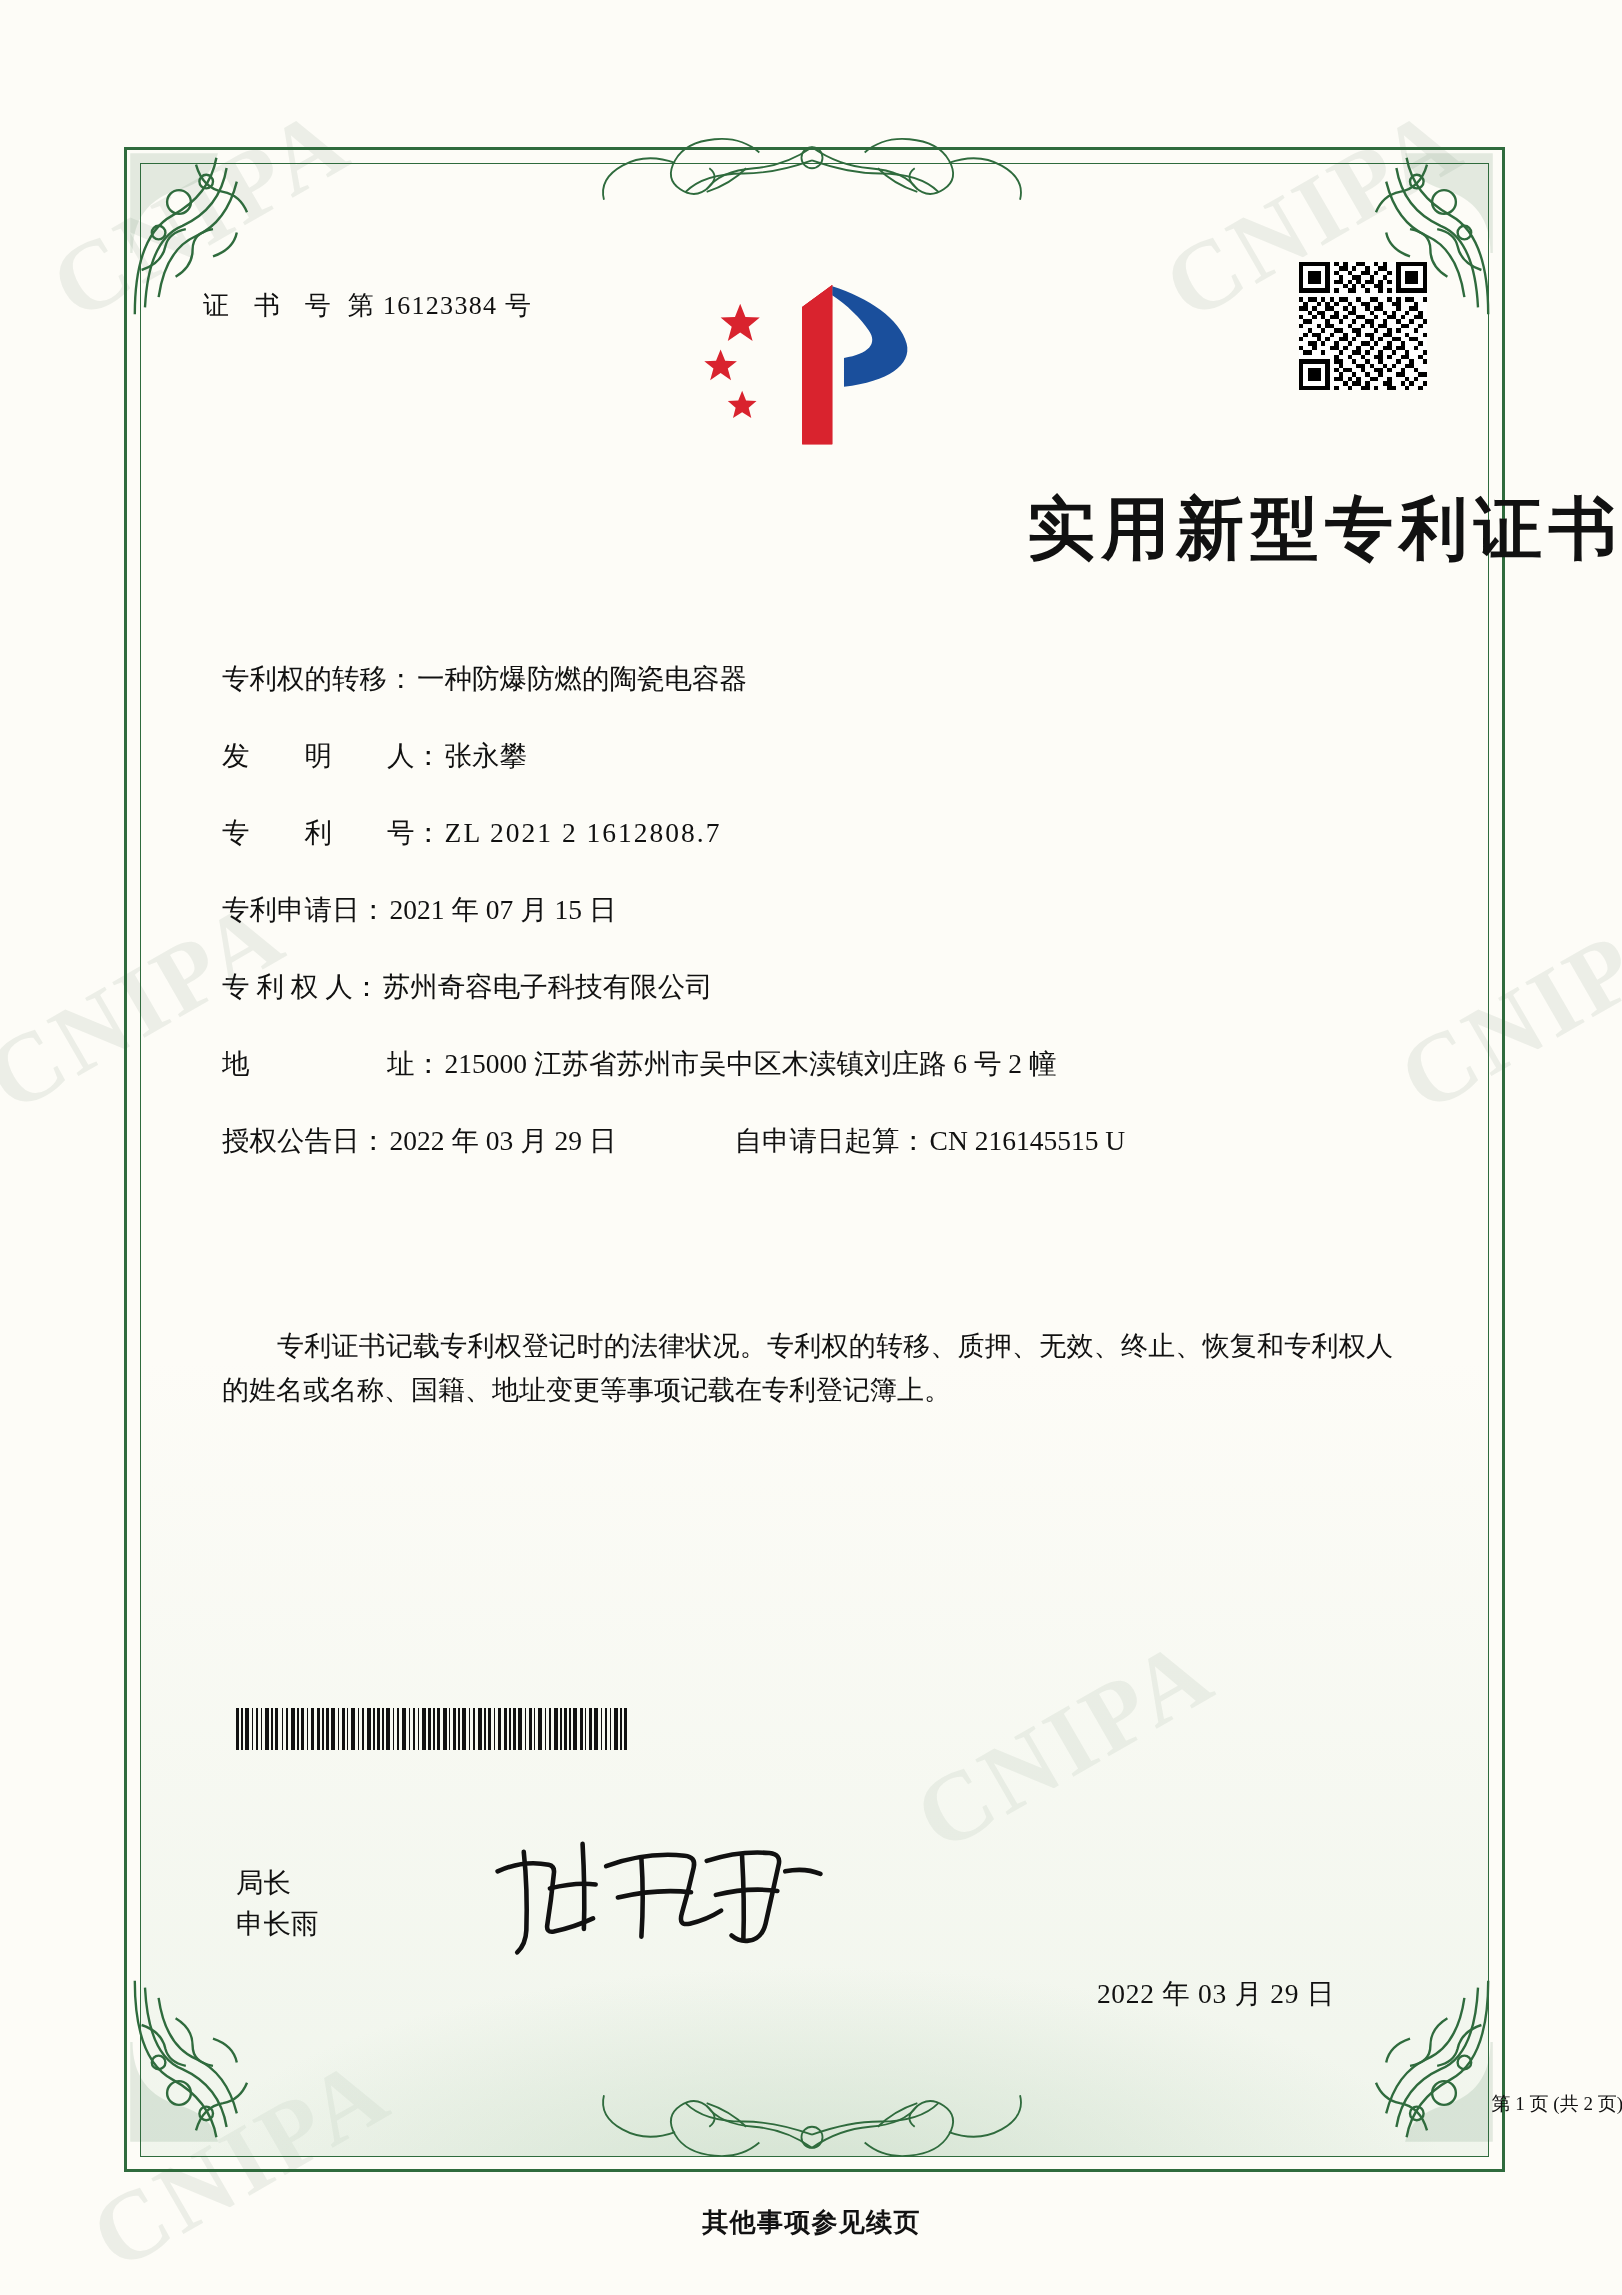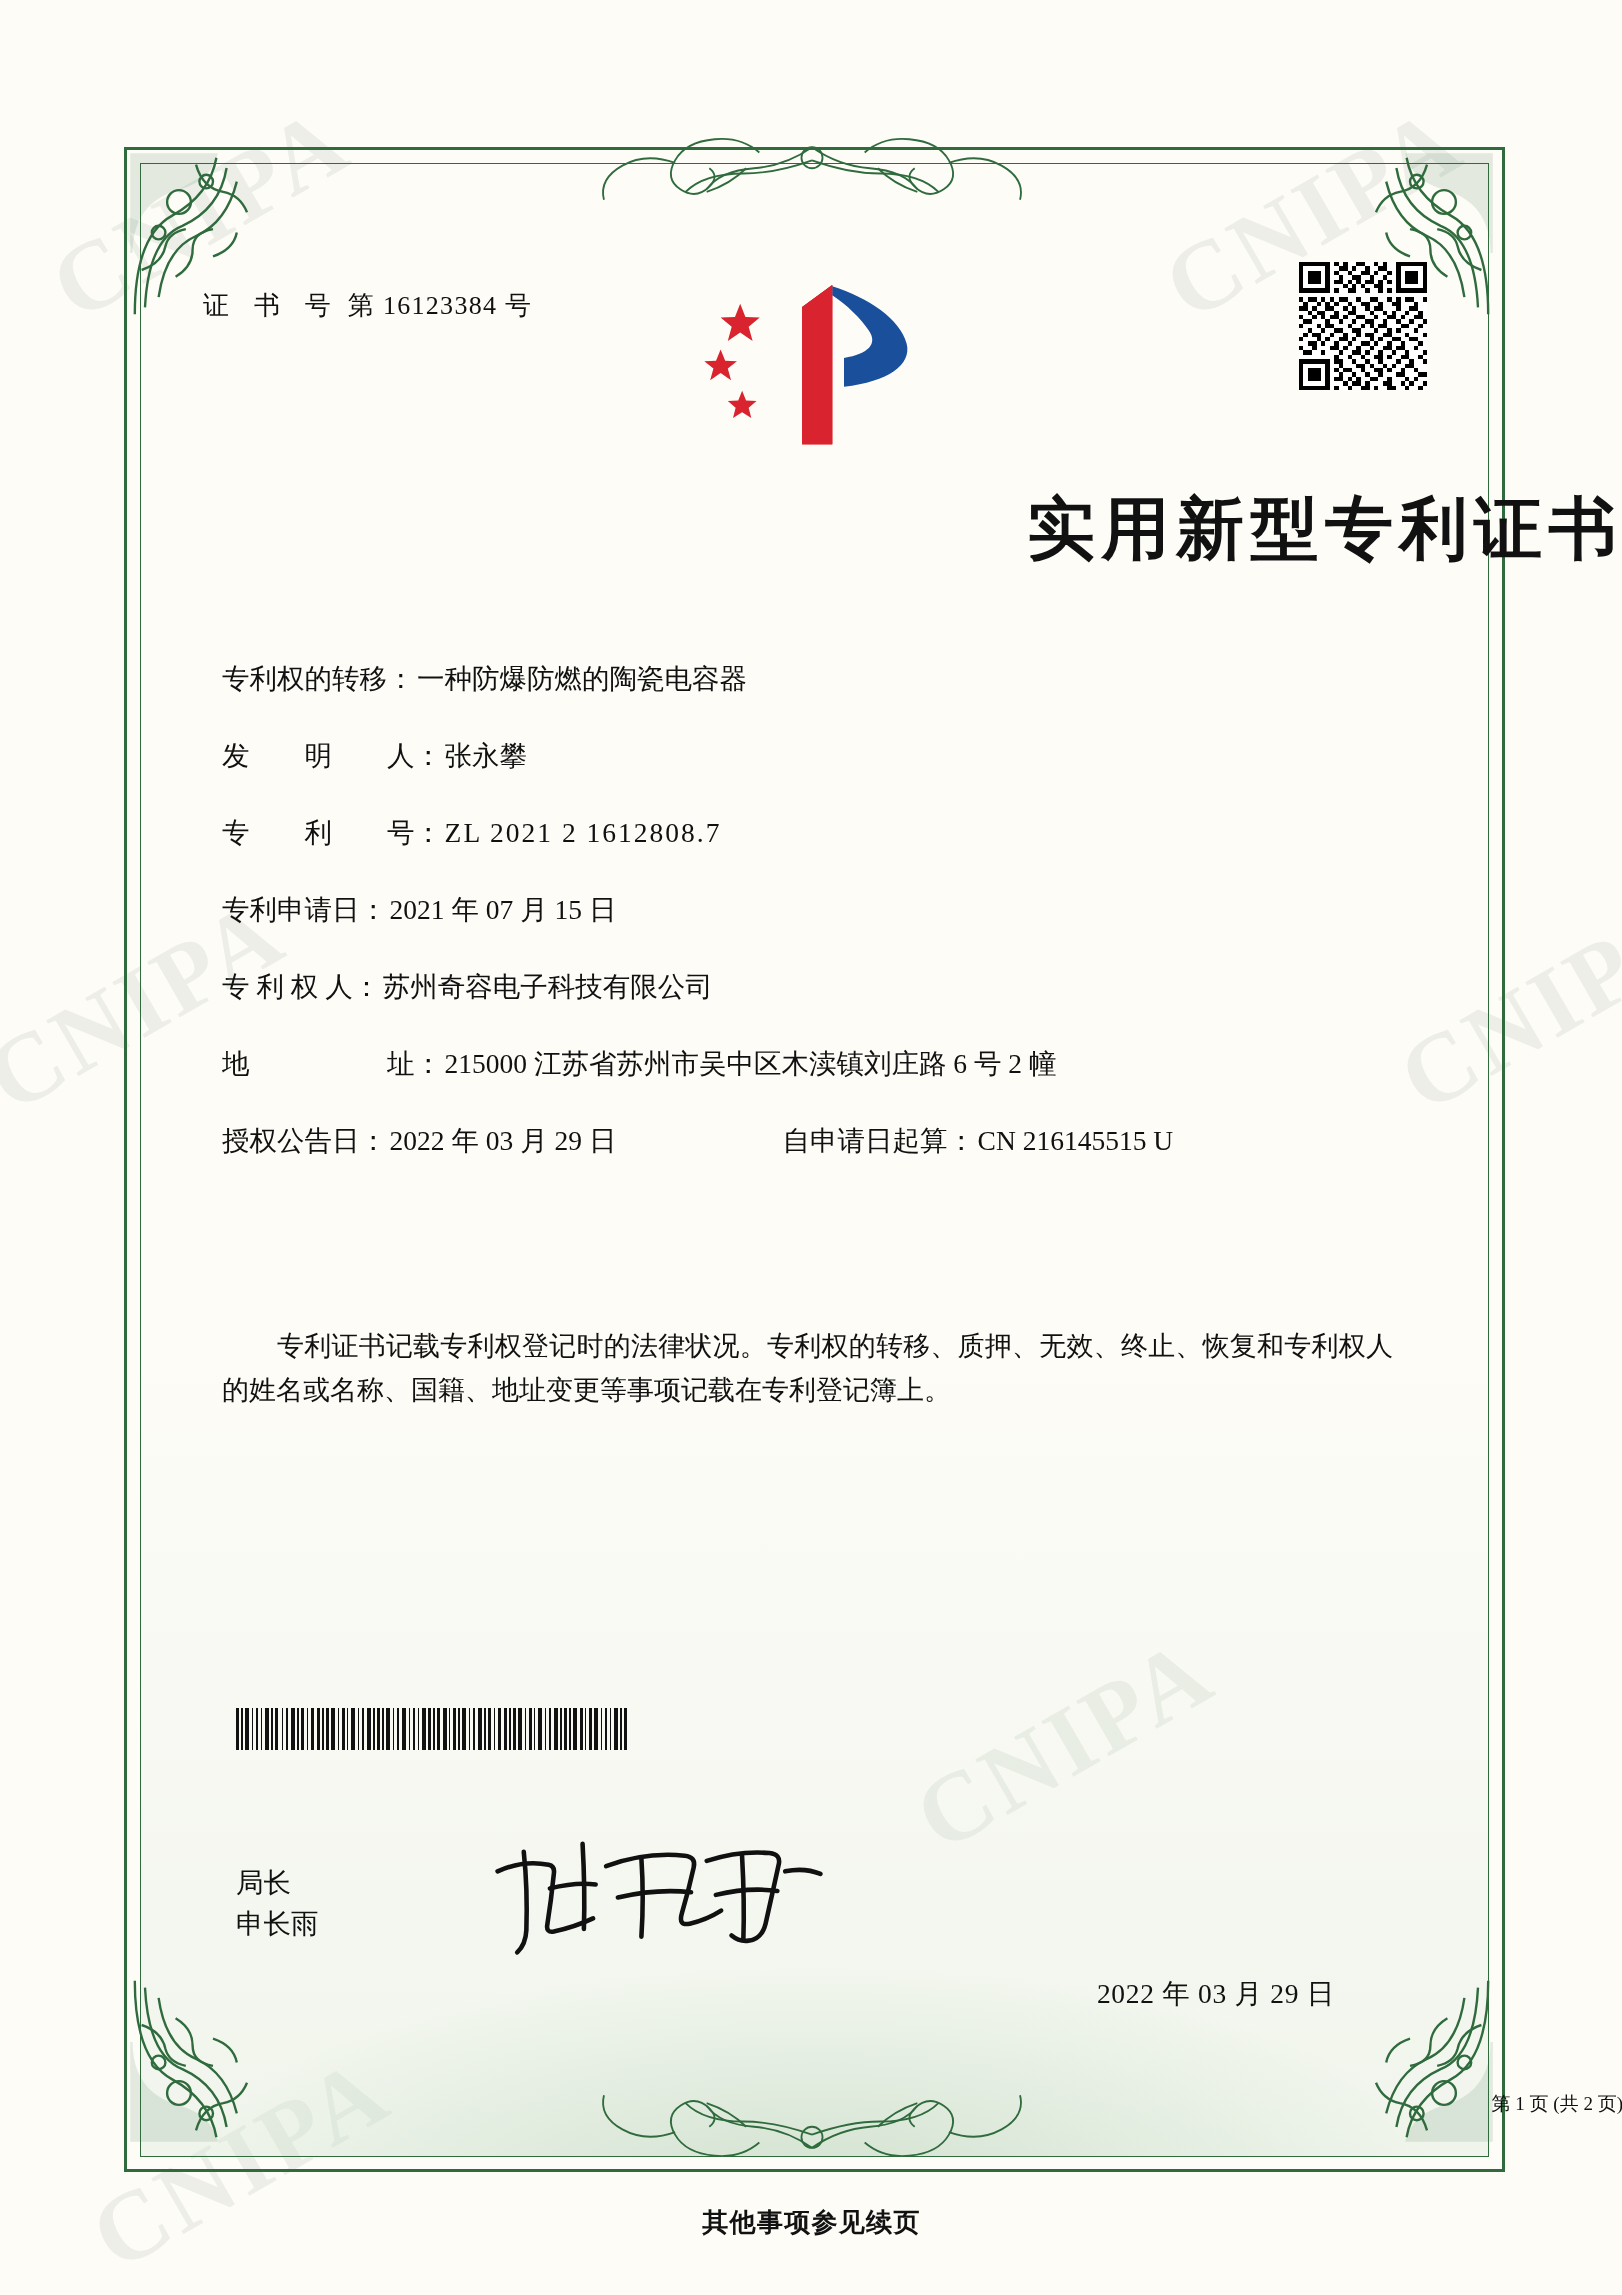--- a/index.html
+++ b/index.html
@@ -157,21 +157,20 @@
   .fvalue {
     font-size: 27.5px;
     margin-left: 2.6px;
   }
   .mono-sp { letter-spacing: 2px; }
 
   .row-pub {
     display: flex;
     align-items: flex-end;
     white-space: nowrap;
-    gap: 48px;
   }
   .row-pub .second {
     margin-left: 118px;
   }
 
   
   .paras {
     position: absolute;
     left: 222px;
     top: 1325px;

